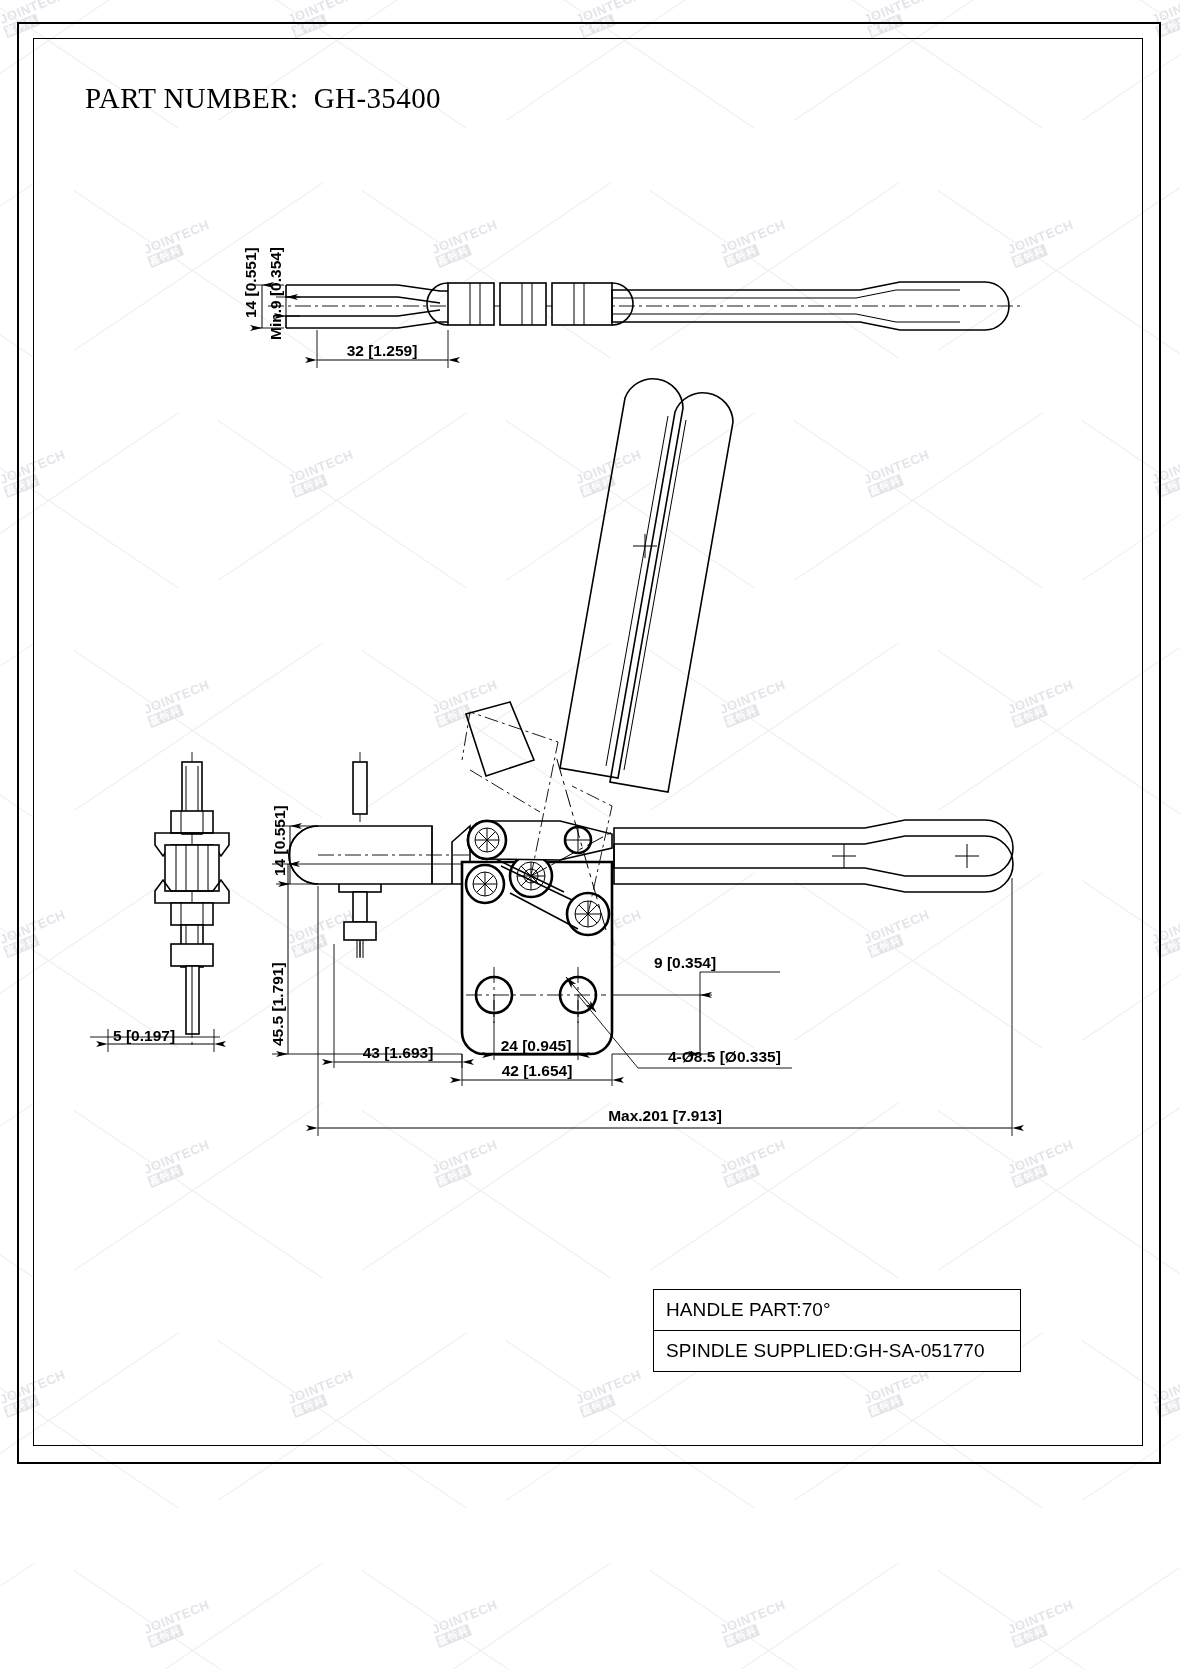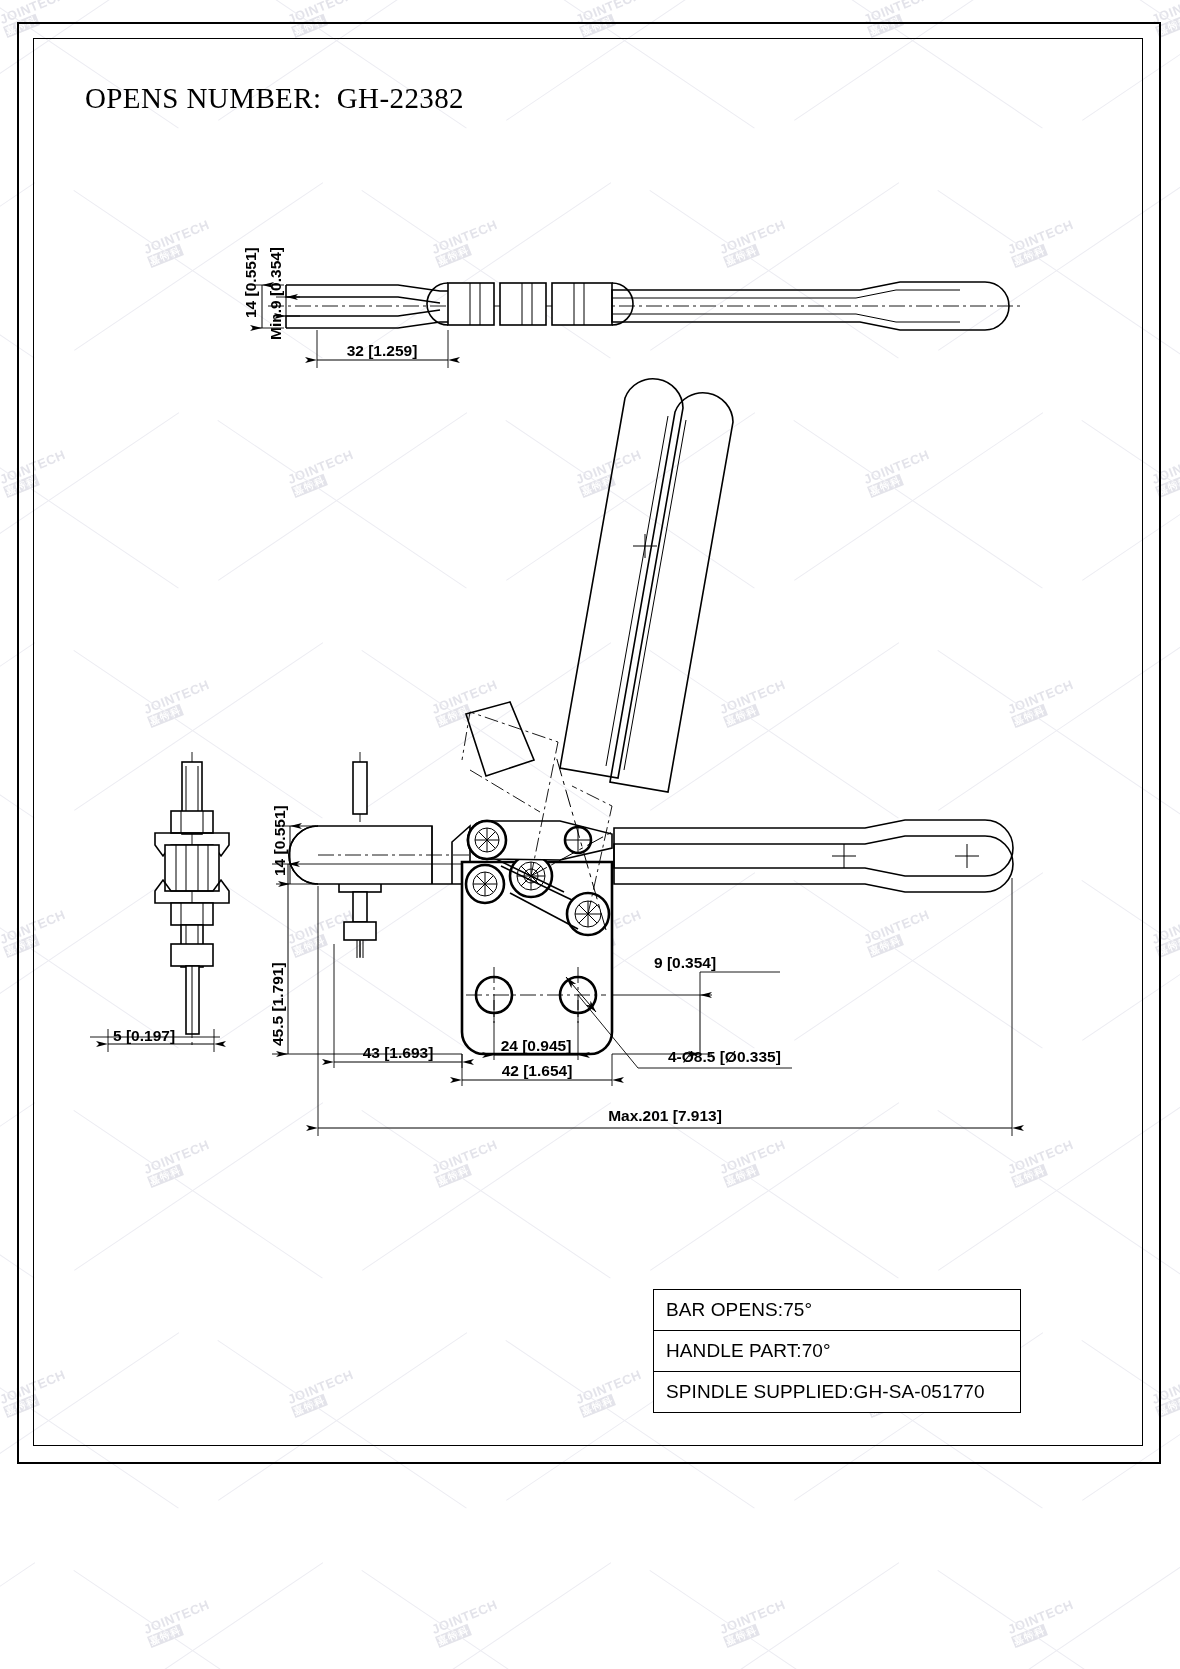--- a/index.html
+++ b/index.html
@@ -294,21 +294,21 @@
         <span class="cn">嘉特科</span>
       </div>
       <div class="wm-cross" style="left: 938px; top: 1570px; transform: rotate(34deg);"></div>
       <div class="wm-cross" style="left: 938px; top: 1730px; transform: rotate(-34deg);"></div>
     </div>
 
   <div class="frame-outer"></div>
   <div class="frame-inner"></div>
 
   <div class="title">
-    <span>OPENS NUMBER:</span>&nbsp;&nbsp;<span>GH-22382</span>
+    <span>PART NUMBER:</span>&nbsp;&nbsp;<span>GH-35400</span>
   </div>
 
   <svg id="dwg" viewBox="0 0 1180 1669">
     <defs>
       <pattern id="xhatch" width="26" height="26" patternUnits="userSpaceOnUse">
         <path d="M0,0 L26,26 M26,0 L0,26" class="hatch-line"></path>
       </pattern>
       <marker id="arrL" markerWidth="13" markerHeight="9" refX="12" refY="4.5" orient="auto">
         <path d="M12,4.5 L0,1.4 L3,4.5 L0,7.6 Z" fill="#000"></path>
       </marker>
@@ -547,23 +547,20 @@
       <text x="665" y="1121" text-anchor="middle">Max.201 [7.913]</text>
 
       <line x1="566" y1="977" x2="596" y2="1012" class="dim" marker-start="url(#arrR)" marker-end="url(#arrL)"></line>
       <path class="ext" d="M578,995 L638,1068 L792,1068"></path>
       <text x="668" y="1062">4-Ø8.5 [Ø0.335]</text>
     </g>
   </svg>
 
   <div class="legend">
     <div class="row">
-      <span>BAR OPENS:75°</span>
-    </div>
-    <div class="row">
       <span>HANDLE PART:70°</span>
     </div>
     <div class="row">
       <span>SPINDLE SUPPLIED:GH-SA-051770</span>
     </div>
   </div>
 
 </div>
 
 </body></html>

